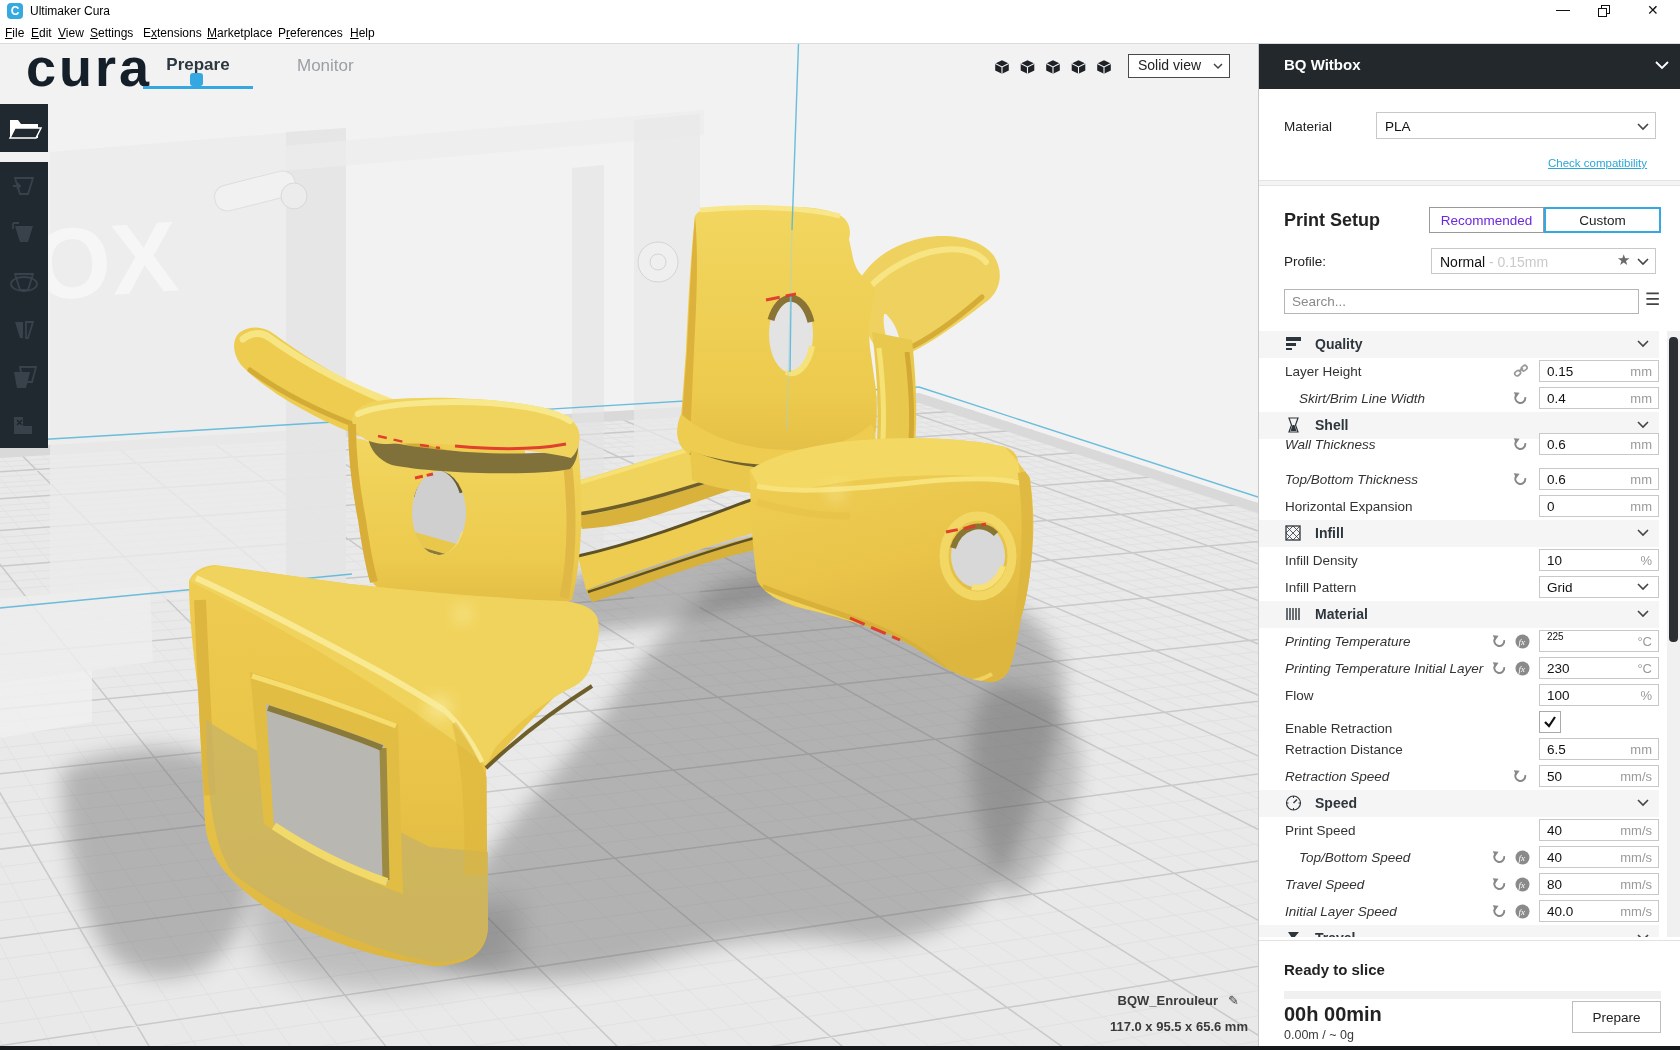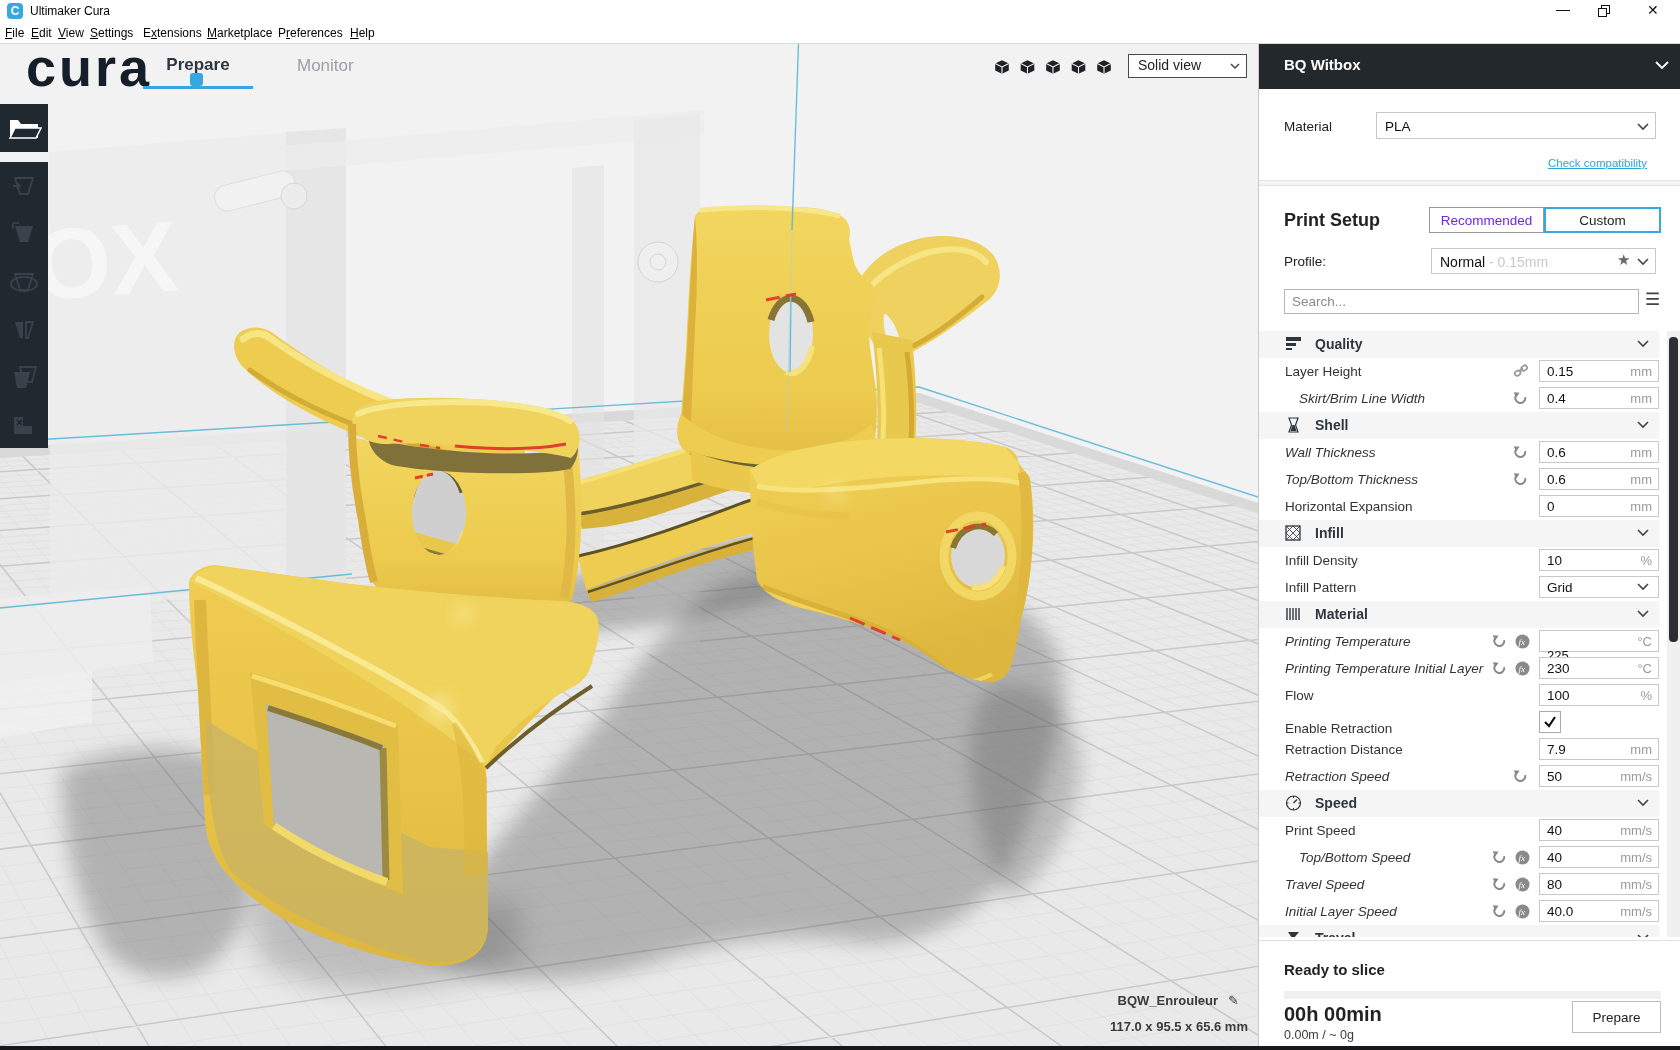--- a/index.html
+++ b/index.html
@@ -273,21 +273,21 @@
     <g transform="translate(76.5,0)">
         <path d="M8 1.2 l6.8 3.4 v6.8 l-6.8 3.4 l-6.8 -3.4 v-6.8 z" fill="#1e2226"></path>
         <path d="M1.2 4.6 l6.8 3.4 l6.8 -3.4 M8 8 v6.8" stroke="#f4f4f4" stroke-width="1.1" fill="none"></path>
       </g>
     <g transform="translate(102,0)">
         <path d="M8 1.2 l6.8 3.4 v6.8 l-6.8 3.4 l-6.8 -3.4 v-6.8 z" fill="#1e2226"></path>
         <path d="M1.2 4.6 l6.8 3.4 l6.8 -3.4 M8 8 v6.8" stroke="#f4f4f4" stroke-width="1.1" fill="none"></path>
       </g>
   </svg>
 </div>
-<div class="abs" style="left:1128px;top:54px;width:119px;height:24px;background:#fff;border:1.5px solid #4a4a4a;font-size:14px;color:#222;line-height:21px;padding-left:9px">Solid view
+<div class="abs" style="left:1128px;top:54px;width:102px;height:24px;background:#fff;border:1.5px solid #4a4a4a;font-size:14px;color:#222;line-height:21px;padding-left:9px">Solid view
   <svg class="abs" style="right:6px;top:8px" width="10" height="8">
       <path d="M1 1 l4 4 l4 -4" stroke="#444" stroke-width="1.5" fill="none"></path>
     </svg>
 </div>
 
 <div class="abs" style="left:1258px;top:44px;width:422px;height:1006px;background:#fff;border-left:1px solid #c8c8c8">
   <div class="abs" style="left:0;top:0;width:422px;height:45px;background:#23282d">
     <span class="abs" style="left:25px;top:12px;font-size:15px;font-weight:bold;color:#fff">BQ Witbox</span>
     <svg class="abs" style="left:396px;top:17px" width="14" height="11">
         <path d="M1 1 l6 6 l6 -6" stroke="#fff" stroke-width="1.8" fill="none"></path>
@@ -358,21 +358,21 @@
       <div class="abs" style="left:0px;top:81px;width:400px;height:27px;background:#f5f5f5">
         <span class="abs" style="left:26px;top:5px"><svg width="17" height="16" viewBox="0 0 17 16">
             <path d="M4 1 h9 l-2.5 7 l2.5 7 h-9 l2.5 -7 z" fill="none" stroke="#2e363d" stroke-width="1.2"></path>
             <path d="M5.5 14 l2 -6 h2 l2 6 z" fill="#2e363d"></path>
           </svg></span>
         <span class="abs" style="left:56px;top:5px;font-size:14px;font-weight:bold;color:#2e363d">Shell</span>
         <svg class="abs" style="left:378px;top:9px" width="12" height="9">
           <path d="M1 1 l5 5 l5 -5" stroke="#444" stroke-width="1.6" fill="none"></path>
         </svg>
       </div>
-      <div class="abs" style="left:0px;top:108px;width:400px;height:27px">
+      <div class="abs" style="left:0px;top:100px;width:400px;height:27px">
         <span class="abs" style="left:26px;top:6px;font-size:13.5px;color:#333;font-style:italic;white-space:nowrap">Wall Thickness</span>
         <svg class="abs" style="left:254px;top:6px" width="15" height="15" viewBox="0 0 15 15">
           <path d="M3.6 3.6 A5 5 0 1 0 12.2 6.1" fill="none" stroke="#888" stroke-width="1.9"></path>
           <polygon points="0.8,1.2 6.6,1.8 3.2,6.4" fill="#888"></polygon>
         </svg>
         <span class="abs" style="left:280px;top:2px;width:120px;height:22px;border:1px solid #c8c8c8;background:#fff"></span>
         <span class="abs" style="left:288px;top:6px;font-size:13.5px;color:#111">0.6</span>
         <span class="abs" style="left:280px;top:6px;width:113px;text-align:right;font-size:13px;color:#9a9a9a">mm</span>
       </div>
       <div class="abs" style="left:0px;top:135px;width:400px;height:27px">
@@ -428,21 +428,21 @@
         <span class="abs" style="left:26px;top:6px;font-size:13.5px;color:#333;font-style:italic;white-space:nowrap">Printing Temperature</span>
         <svg class="abs" style="left:233px;top:6px" width="15" height="15" viewBox="0 0 15 15">
           <path d="M3.6 3.6 A5 5 0 1 0 12.2 6.1" fill="none" stroke="#888" stroke-width="1.9"></path>
           <polygon points="0.8,1.2 6.6,1.8 3.2,6.4" fill="#888"></polygon>
         </svg>
         <svg class="abs" style="left:256px;top:6px" width="15" height="15">
           <circle cx="7.5" cy="7.5" r="7" fill="#8a8a8a"></circle>
           <text x="3.5" y="11" font-size="9" fill="#fff" font-style="italic" font-family="Liberation Serif,serif">fx</text>
         </svg>
         <span class="abs" style="left:280px;top:2px;width:120px;height:22px;border:1px solid #c8c8c8;background:#fff"></span>
-        <span class="abs" style="left:288px;top:20px;font-size:13px;color:#111">225</span>
+        <span class="abs" style="left:288px;top:3px;font-size:10px;color:#111">225</span>
         <span class="abs" style="left:280px;top:6px;width:113px;text-align:right;font-size:13px;color:#9a9a9a">°C</span>
       </div>
       <div class="abs" style="left:0px;top:324px;width:400px;height:27px">
         <span class="abs" style="left:26px;top:6px;font-size:13.5px;color:#333;font-style:italic;white-space:nowrap">Printing Temperature Initial Layer</span>
         <svg class="abs" style="left:233px;top:6px" width="15" height="15" viewBox="0 0 15 15">
           <path d="M3.6 3.6 A5 5 0 1 0 12.2 6.1" fill="none" stroke="#888" stroke-width="1.9"></path>
           <polygon points="0.8,1.2 6.6,1.8 3.2,6.4" fill="#888"></polygon>
         </svg>
         <svg class="abs" style="left:256px;top:6px" width="15" height="15">
           <circle cx="7.5" cy="7.5" r="7" fill="#8a8a8a"></circle>
@@ -461,21 +461,21 @@
       <div class="abs" style="left:0px;top:378px;width:400px;height:27px">
         <span class="abs" style="left:26px;top:12px;font-size:13.5px;color:#333;white-space:nowrap">Enable Retraction</span>
         <span class="abs" style="left:280px;top:2px;width:22px;height:22px;border:1px solid #aaa;background:#fff"></span>
         <svg class="abs" style="left:284px;top:6px" width="14" height="13">
           <path d="M2 7 l4 4 l6 -9" stroke="#111" stroke-width="2.2" fill="none"></path>
         </svg>
       </div>
       <div class="abs" style="left:0px;top:405px;width:400px;height:27px">
         <span class="abs" style="left:26px;top:6px;font-size:13.5px;color:#333;white-space:nowrap">Retraction Distance</span>
         <span class="abs" style="left:280px;top:2px;width:120px;height:22px;border:1px solid #c8c8c8;background:#fff"></span>
-        <span class="abs" style="left:288px;top:6px;font-size:13.5px;color:#111">7.9</span>
+        <span class="abs" style="left:288px;top:6px;font-size:13.5px;color:#111">6.5</span>
         <span class="abs" style="left:280px;top:6px;width:113px;text-align:right;font-size:13px;color:#9a9a9a">mm</span>
       </div>
       <div class="abs" style="left:0px;top:432px;width:400px;height:27px">
         <span class="abs" style="left:26px;top:6px;font-size:13.5px;color:#333;font-style:italic;white-space:nowrap">Retraction Speed</span>
         <svg class="abs" style="left:254px;top:6px" width="15" height="15" viewBox="0 0 15 15">
           <path d="M3.6 3.6 A5 5 0 1 0 12.2 6.1" fill="none" stroke="#888" stroke-width="1.9"></path>
           <polygon points="0.8,1.2 6.6,1.8 3.2,6.4" fill="#888"></polygon>
         </svg>
         <span class="abs" style="left:280px;top:2px;width:120px;height:22px;border:1px solid #c8c8c8;background:#fff"></span>
         <span class="abs" style="left:288px;top:6px;font-size:13.5px;color:#111">50</span>

